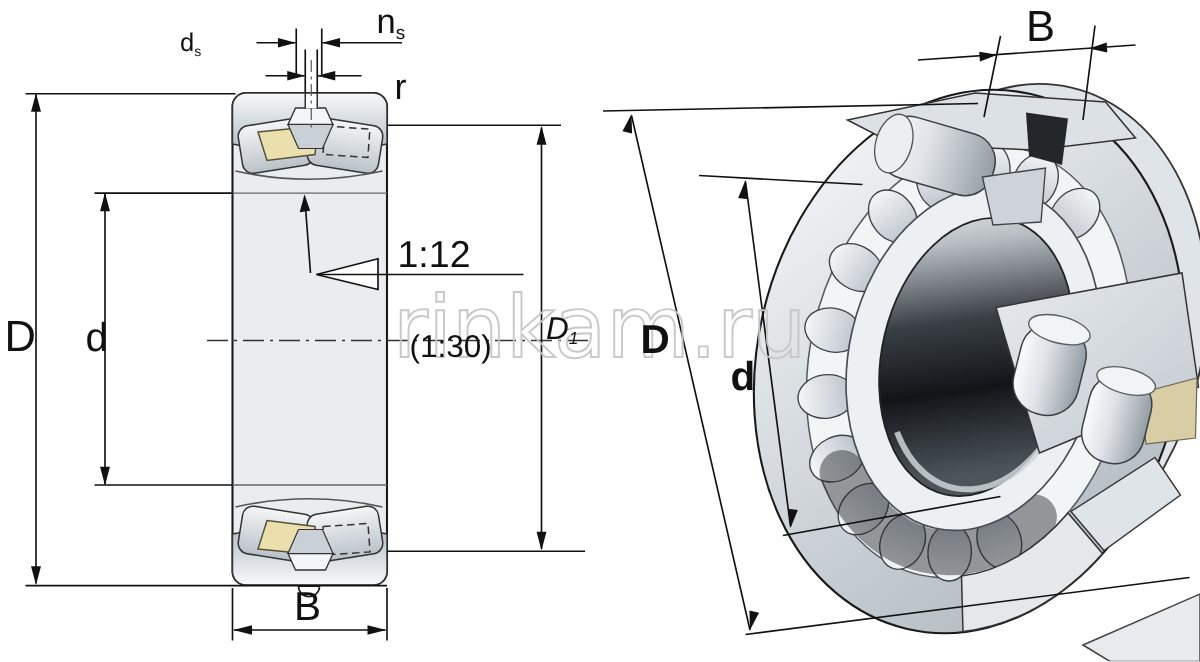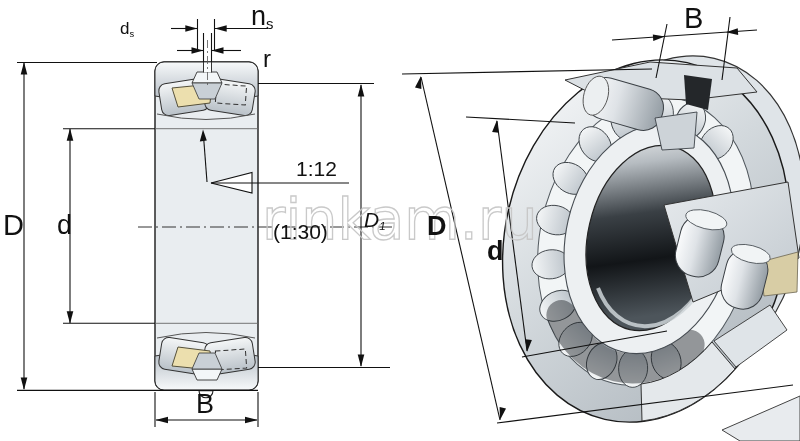--- a/index.html
+++ b/index.html
@@ -236,29 +236,29 @@
       <line x1="466" y1="117" x2="575" y2="123"></line>
       <line x1="522" y1="357" x2="667" y2="331"></line>
     </g>
   </g>
 </svg>
 
 <div id="watermark">rinkam.ru</div>
 
 <div class="lbl" style="left:120px;top:20px;font-size:17px;"><span>d</span><span class="sub">s</span></div>
 
-<div class="lbl" style="left:251px;top:3px;font-size:27px;"><span>n</span><span class="sub">s</span></div>
+<div class="lbl" style="left:251px;top:3px;font-size:23px;"><span>n</span><span class="sub">s</span></div>
 
 <div class="lbl" style="left:263px;top:47px;font-size:24px;">r</div>
 
 <div class="lbl" style="left:3px;top:211px;font-size:29px;">D</div>
 
 <div class="lbl" style="left:57px;top:212px;font-size:27px;">d</div>
 
-<div class="lbl" style="left:296px;top:158px;font-size:21px;">1:12</div>
+<div class="lbl" style="left:265px;top:158px;font-size:25px;">1:12</div>
 
 <div class="lbl" style="left:273px;top:185px;font-size:21px;margin-top:36px;">(1:30)</div>
 
 <div class="lbl" style="left:364px;top:209px;font-size:21px;font-style:italic;"><span>D</span><span class="sub">1</span></div>
 
 <div class="lbl" style="left:196px;top:391px;font-size:27px;">B</div>
 
 <div class="lbl" style="left:684px;top:4px;font-size:29px;">B</div>
 
 <div class="lbl iso-bold" style="left:427px;top:213px;font-size:27px;">D</div>

